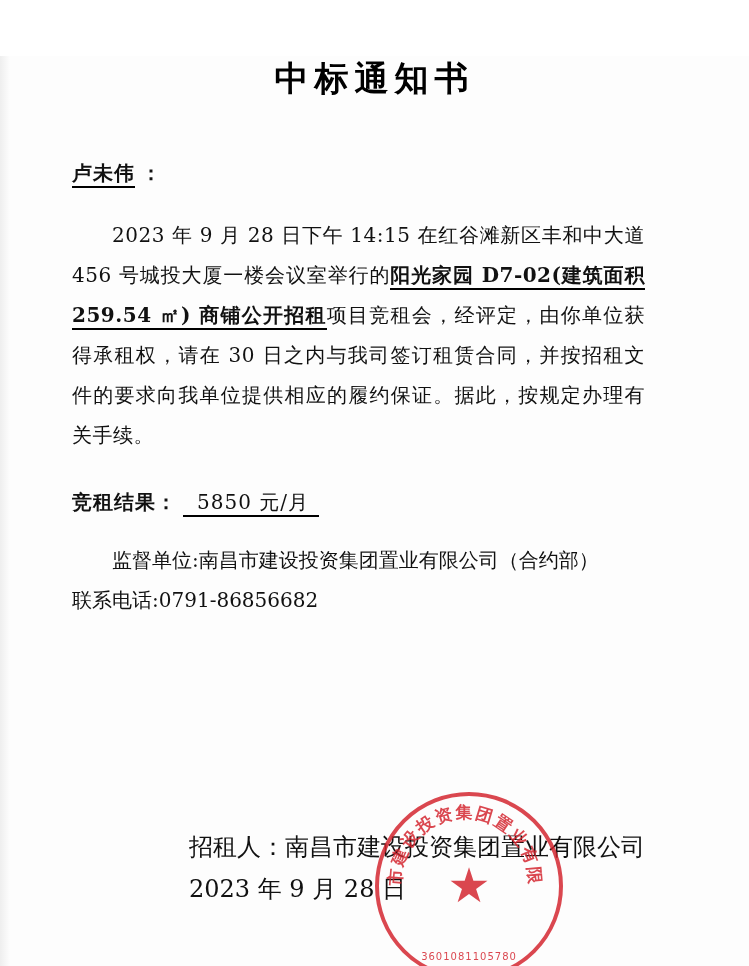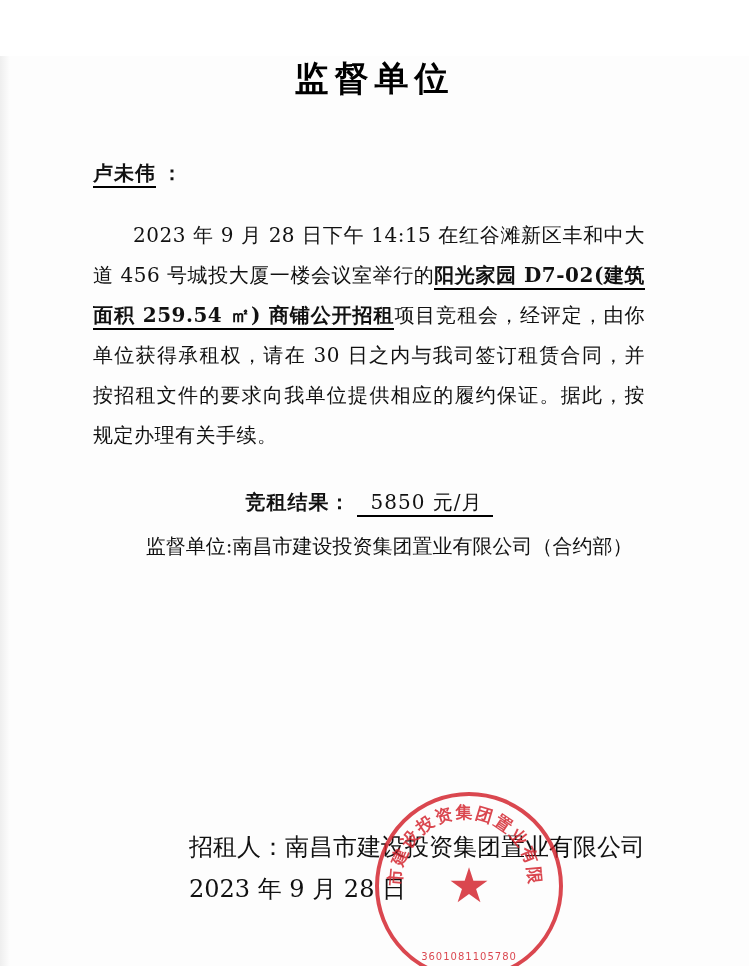--- a/index.html
+++ b/index.html
@@ -26,21 +26,21 @@
     text-align: center;
     font-size: 34px;
     font-weight: bold;
     letter-spacing: 6px;
     margin-top: 56px;
     margin-bottom: 0;
     font-family: "DejaVu Serif", "Liberation Serif", serif;
     color: #000;
   }
   .body-area {
-    padding: 0 104px 0 93px;
+    padding: 0 104px 0 72px;
     box-sizing: border-box;
   }
   .recipient {
     margin-top: 58px;
     font-size: 20px;
     font-weight: bold;
     letter-spacing: 1px;
   }
   .recipient .name {
     border-bottom: 2px solid #000;
@@ -63,37 +63,35 @@
   .ul {
     border-bottom: 2px solid #000;
     font-weight: bold;
     padding-bottom: 1px;
   }
   .result-row {
     margin-top: 34px;
     font-size: 20px;
     font-weight: bold;
     letter-spacing: 1px;
-    text-align: center;
   }
   .result-value {
     border-bottom: 2px solid #000;
     padding: 0 10px 1px 14px;
     margin-left: 6px;
     font-weight: normal;
   }
   .para2 {
     margin-top: 34px;
   }
   .supervisor {
-    margin-top: 10px;
+    margin-top: 24px;
     font-size: 20px;
     line-height: 40px;
     text-indent: 2em;
-    text-align: center;
   }
   .phone {
     font-size: 20px;
     line-height: 40px;
   }
   .sign-block {
     position: absolute;
     right: 104px;
     bottom: 112px;
     text-align: left;
@@ -157,41 +155,44 @@
     pointer-events: none;
   }
 </style>
 </head>
 <body>
 
 <div class="page">
 
   <div class="edge-shadow"></div>
 
-  <h1 class="doc-title">监督单位</h1>
+  <h1 class="doc-title">中标通知书</h1>
 
   <div class="body-area">
 
     <div class="recipient">
       <span class="name">卢未伟</span><span class="colon">：</span>
     </div>
 
     <p class="para indent">
       <span>2023 年 9 月 28 日下午 14:15 在红谷滩新区丰和中大道 456 号城投大厦一楼会议室举行的</span><span class="ul">阳光家园 D7-02(建筑面积 259.54 ㎡) 商铺公开招租</span><span>项目竞租会，经评定，由你单位获得承租权，请在 30 日之内与我司签订租赁合同，并按招租文件的要求向我单位提供相应的履约保证。据此，按规定办理有关手续。</span>
     </p>
 
     <div class="result-row">
       <span>竞租结果：</span><span class="result-value">5850 元/月</span>
     </div>
 
 
     <div class="supervisor">
       <span>监督单位:</span><span>南昌市建设投资集团置业有限公司（合约部）</span>
     </div>
 
+    <div class="phone">
+      <span>联系电话:</span><span>0791-86856682</span>
+    </div>
 
   </div>
 
   <div class="sign-block">
     <div>
       <span>招租人：</span><span>南昌市建设投资集团置业有限公司</span>
     </div>
     <div class="sign-date">2023 年 9 月 28 日</div>
   </div>
 

